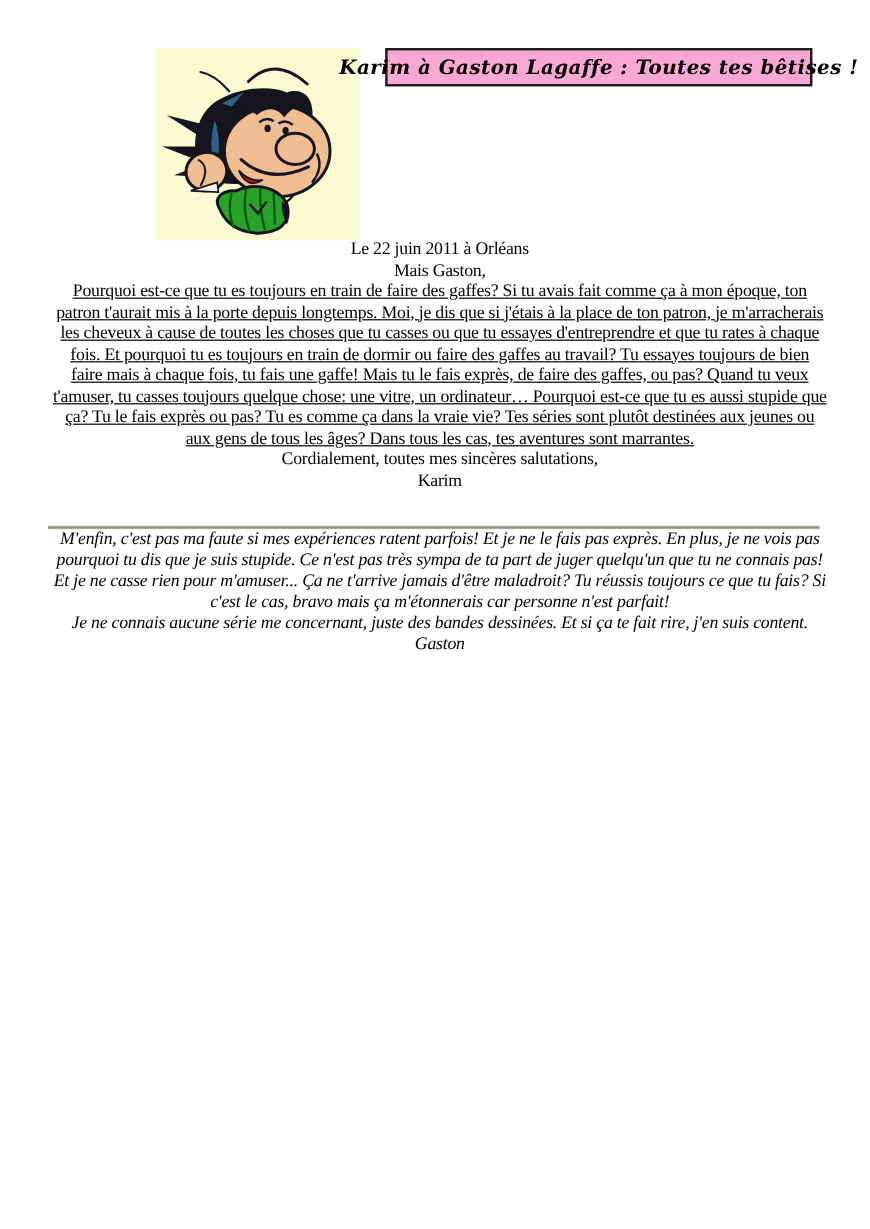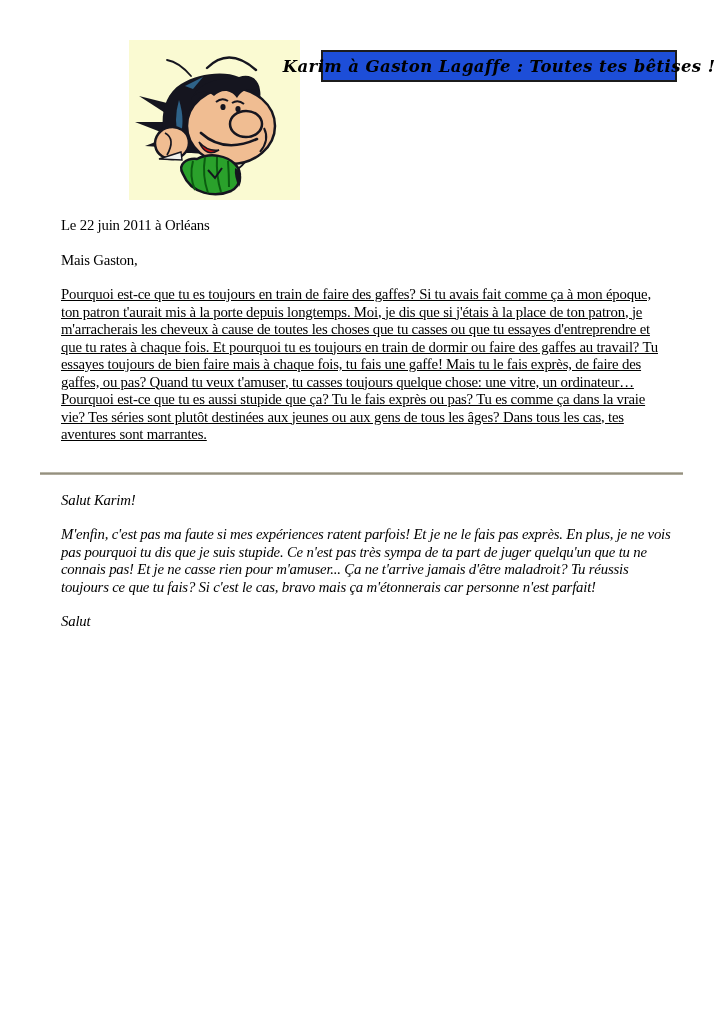--- a/index.html
+++ b/index.html
@@ -14,41 +14,41 @@
     color: #000000;
   }
   .header { position: relative; height: 200px; }
   .cartoon {
     position: absolute;
     left: 129px; top: 40px;
     width: 171px; height: 160px;
   }
   .title-box {
     position: absolute;
-    left: 321px; top: 50px;
+    left: 321px; top: 40px;
     width: 356px; height: 32px;
     border: 2px solid #1c1c1c;
-    background: #1d4ed8;
+    background: #f9a8d4;
     display: flex; align-items: center; justify-content: center;
   }
   .title-text {
     font-family: "DejaVu Serif", serif;
     font-style: italic;
     font-weight: 700;
     font-size: 16.5px;
     letter-spacing: 0.4px;
     white-space: nowrap;
   }
   .content {
     padding: 0 36px 0 44px;
     font-size: 14.8px;
     line-height: 17.5px;
     letter-spacing: -0.2px;
   }
-  .content p { margin: 17px; }
+  .content p { margin: 0; text-align: center; }
   .date        { margin-top: 51px; }
   .salutation  { margin-top: 37px; }
   .body-par    { margin-top: 7px; text-decoration: underline; }
   .closing     { margin-top: 34px; }
   .sig         { margin-top: 16px; }
   .divider {
     margin: 28px 0 0 -4px;
     width: 643px; height: 3px;
     border: 0;
     background: linear-gradient(to bottom, #cbc8bb, #8f8a7a 55%, #c4c1b2);
@@ -123,25 +123,27 @@
   </div>
 
   <main class="content">
 
     <p class="date">Le 22 juin 2011 à Orléans</p>
 
     <p class="salutation">Mais Gaston,</p>
 
     <p class="body-par">Pourquoi est-ce que tu es toujours en train de faire des gaffes? Si tu avais fait comme ça à mon époque, ton patron t'aurait mis à la porte depuis longtemps. Moi, je dis que si j'étais à la place de ton patron, je m'arracherais les cheveux à cause de toutes les choses que tu casses ou que tu essayes d'entreprendre et que tu rates à chaque fois. Et pourquoi tu es toujours en train de dormir ou faire des gaffes au travail? Tu essayes toujours de bien faire mais à chaque fois, tu fais une gaffe! Mais tu le fais exprès, de faire des gaffes, ou pas? Quand tu veux t'amuser, tu casses toujours quelque chose: une vitre, un ordinateur… Pourquoi est-ce que tu es aussi stupide que ça? Tu le fais exprès ou pas? Tu es comme ça dans la vraie vie? Tes séries sont plutôt destinées aux jeunes ou aux gens de tous les âges? Dans tous les cas, tes aventures sont marrantes.</p>
 
+    <p class="closing">Cordialement, toutes mes sincères salutations,</p>
 
+    <p class="sig">Karim</p>
 
     <hr class="divider">
 
     <section class="reply">
-      <p class="reply-salutation">Salut Karim!</p>
       <p class="reply-p1">M'enfin, c'est pas ma faute si mes expériences ratent parfois! Et je ne le fais pas exprès. En plus, je ne vois pas pourquoi tu dis que je suis stupide. Ce n'est pas très sympa de ta part de juger quelqu'un que tu ne connais pas! Et je ne casse rien pour m'amuser... Ça ne t'arrive jamais d'être maladroit? Tu réussis toujours ce que tu fais? Si c'est le cas, bravo mais ça m'étonnerais car personne n'est parfait!</p>
-      <p class="reply-sig">Salut</p>
+      <p class="reply-p2">Je ne connais aucune série me concernant, juste des bandes dessinées. Et si ça te fait rire, j'en suis content.</p>
+      <p class="reply-sig">Gaston</p>
     </section>
 
   </main>
 
 </div>
 
 </body></html>

